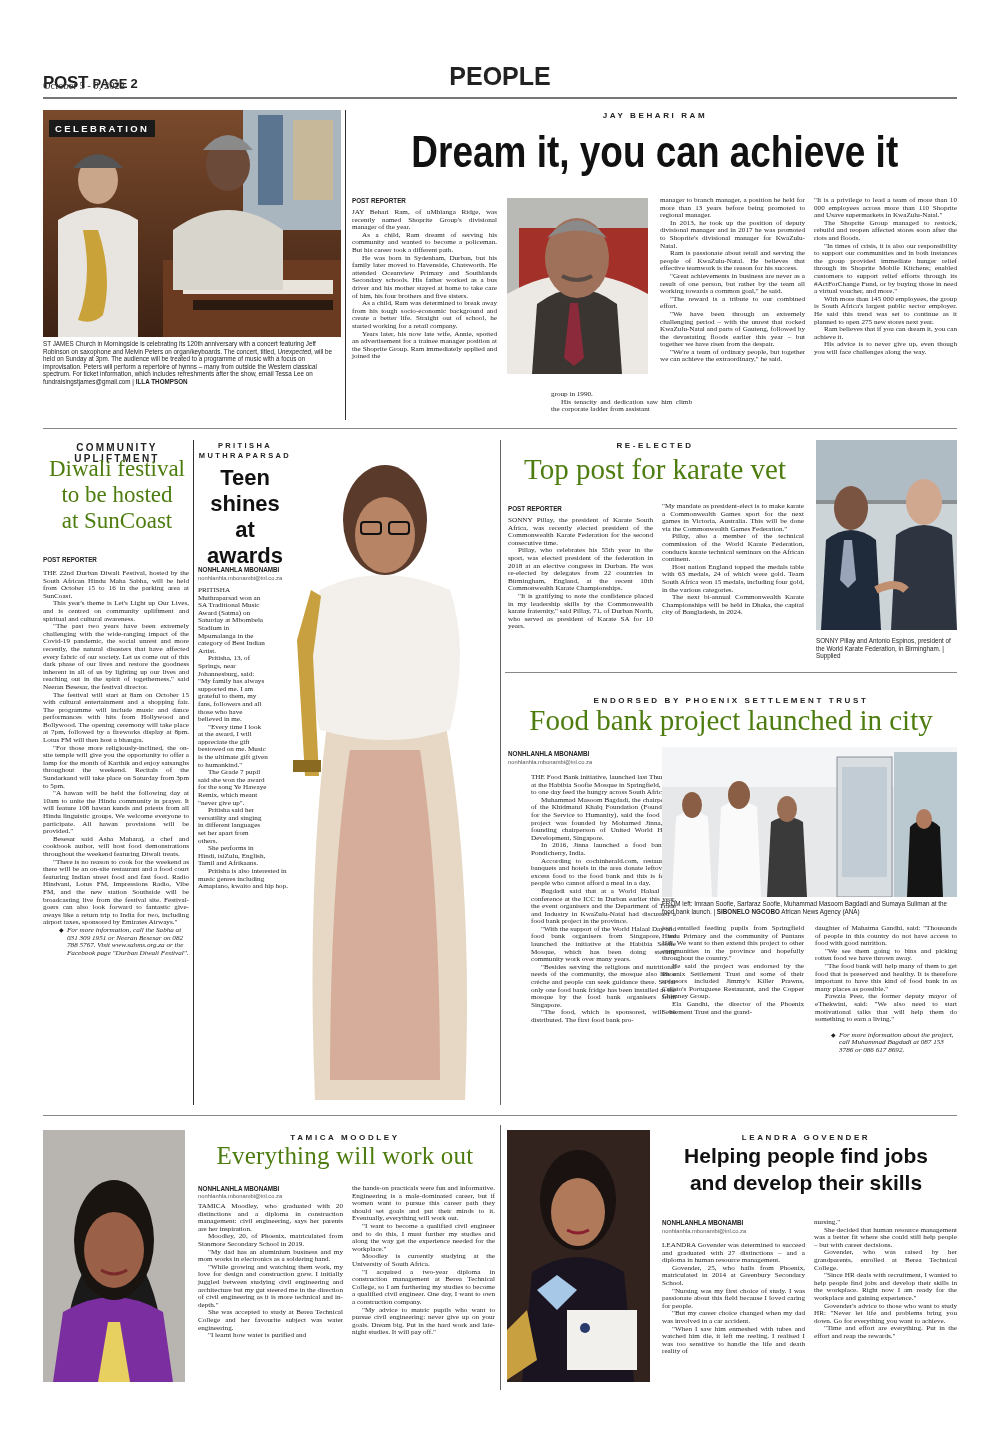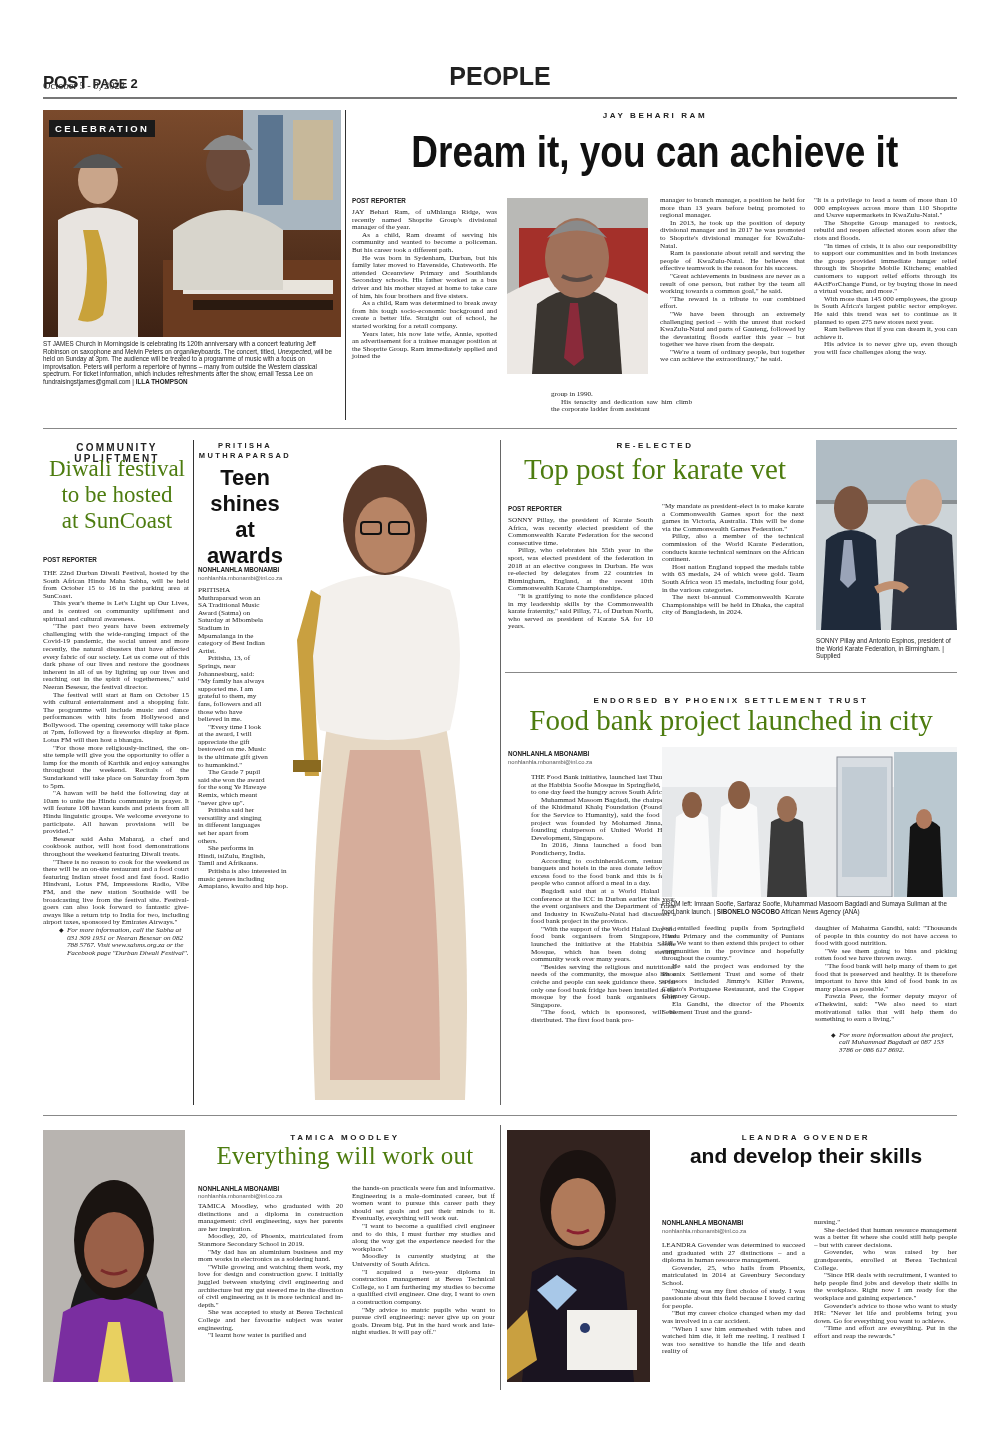--- a/index.html
+++ b/index.html
@@ -303,20 +303,21 @@
     <rect x="60" y="180" width="70" height="60" fill="#f2f0ec"></rect>
     <circle cx="78" cy="198" r="5" fill="#2a3a6a"></circle>
     <ellipse cx="71" cy="70" rx="38" ry="50" fill="#1a1210"></ellipse>
     <ellipse cx="71" cy="82" rx="27" ry="34" fill="#b07a5a"></ellipse>
     <path d="M60 100 q11 6 22 0" stroke="#8a2030" stroke-width="3" fill="none"></path>
     <path d="M0 200 l20 -20 l10 50 l-30 20 z" fill="#c9a040"></path>
   </svg>
 </div>
 <div class="abs kicker" style="left:655px;top:1133px;width:302px;">LEANDRA GOVENDER</div>
 <div class="abs headline-condensed" style="left:655px;top:1142px;width:302px;font-size:21px;line-height:27px;text-align:center;">
+  <div>Helping people find jobs</div>
   <div>and develop their skills</div>
 </div>
 <div class="abs byline" style="left:662px;top:1219px;">NONHLANHLA MBONAMBI</div>
 <div class="abs email" style="left:662px;top:1228px;">nonhlanhla.mbonambi@inl.co.za</div>
 <div class="abs body" style="left:662px;top:1242px;width:143px;">
   <p class="first">LEANDRA Govender was determined to succeed and graduated with 27 distinctions – and a diploma in human resource management.</p>
   <p>Govender, 25, who hails from Phoenix, matriculated in 2014 at Greenbury Secondary School.</p>
   <p>"Nursing was my first choice of study. I was passionate about this field because I loved caring for people.</p>
   <p>"But my career choice changed when my dad was involved in a car accident.</p>
   <p>"When I saw him enmeshed with tubes and watched him die, it left me reeling. I realised I was too sensitive to handle the life and death reality of</p>

